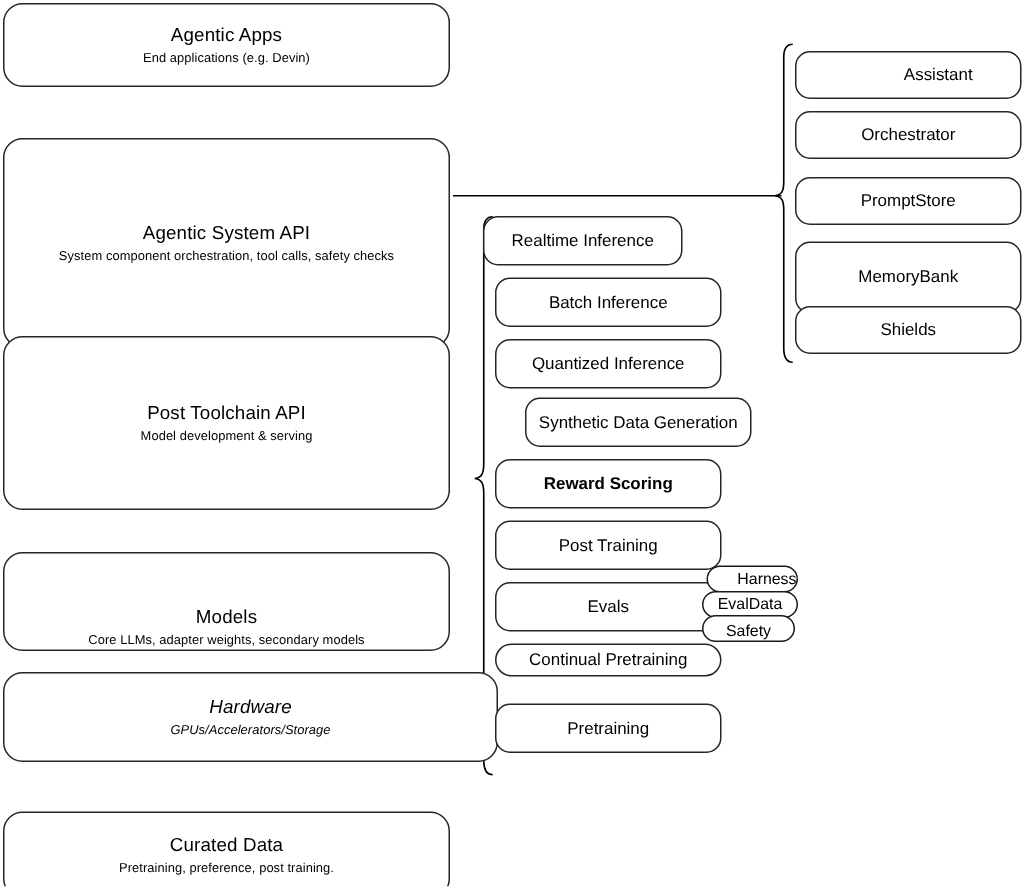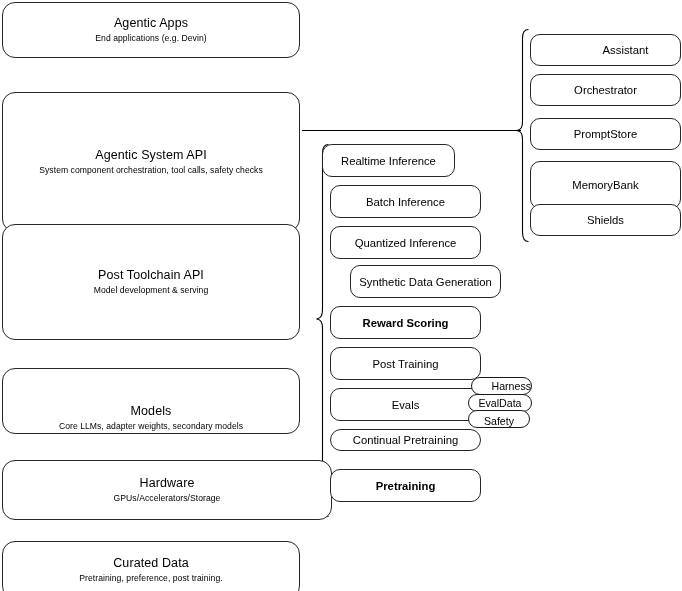--- a/index.html
+++ b/index.html
@@ -137,21 +137,21 @@
   <div class="node layer" style="left:2px; top:224px; width:298px; height:116px;">
     <div class="title">Post Toolchain API</div>
     <div class="subtitle">Model development &amp; serving</div>
   </div>
 
   <div class="node layer" style="left:2px; top:368px; width:298px; height:66px;justify-content:flex-end;">
     <div class="title">Models</div>
     <div class="subtitle">Core LLMs, adapter weights, secondary models</div>
   </div>
 
-  <div class="node layer" style="left:2px; top:460px; width:330px; height:60px;">
+  <div class="node layer" style="left:2px; top:448px; width:330px; height:60px;font-style:italic;">
     <div class="title">Hardware</div>
     <div class="subtitle">GPUs/Accelerators/Storage</div>
   </div>
 
   <div class="node layer" style="left:2px; top:541px; width:298px; height:58px;">
     <div class="title">Curated Data</div>
     <div class="subtitle">Pretraining, preference, post training.</div>
   </div>
 
   <div class="node item" style="left:322px; top:144px; width:133px; height:33px;justify-content:center;">
@@ -179,21 +179,21 @@
   </div>
 
   <div class="node item" style="left:330px; top:347px; width:151px; height:33px;">
     <div class="title">Post Training</div>
   </div>
 
   <div class="node item" style="left:330px; top:429px; width:151px; height:22px;border-radius:14px;">
     <div class="title">Continual Pretraining</div>
   </div>
 
-  <div class="node item" style="left:330px; top:469px; width:151px; height:33px;font-weight:bold;">
+  <div class="node item" style="left:330px; top:469px; width:151px; height:33px;">
     <div class="title">Pretraining</div>
   </div>
 
   <div class="badge" style="left:471px; top:377px; width:61px; height:18px; z-index:7;justify-content:flex-end;">
     <span>Harness</span>
   </div>
 
   <div class="badge" style="left:468px; top:394px; width:64px; height:18px; z-index:8;">
     <span>EvalData</span>
   </div>

